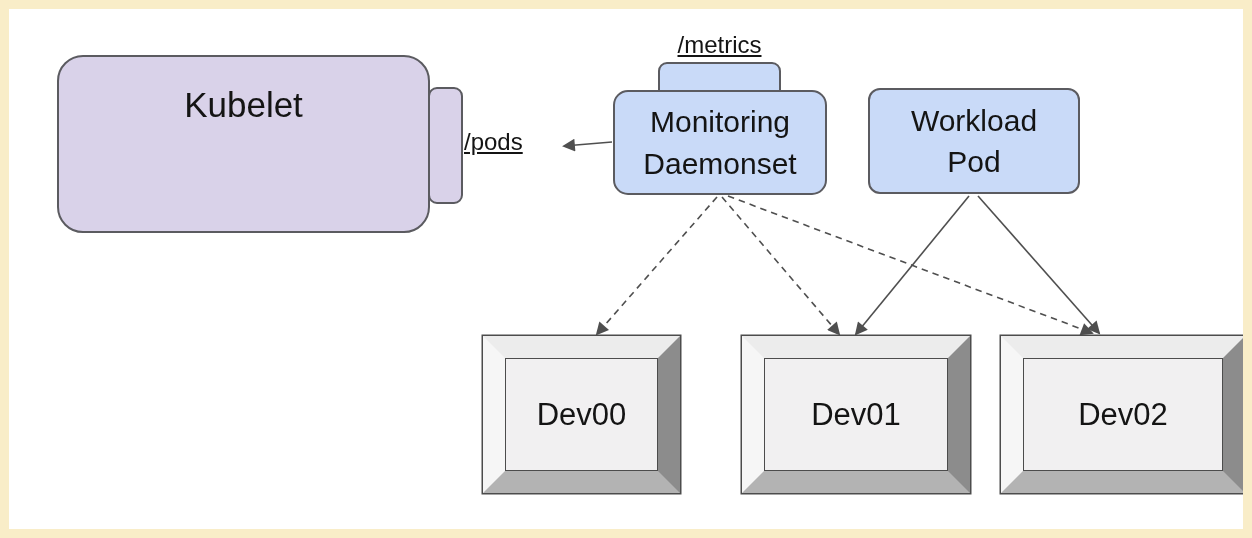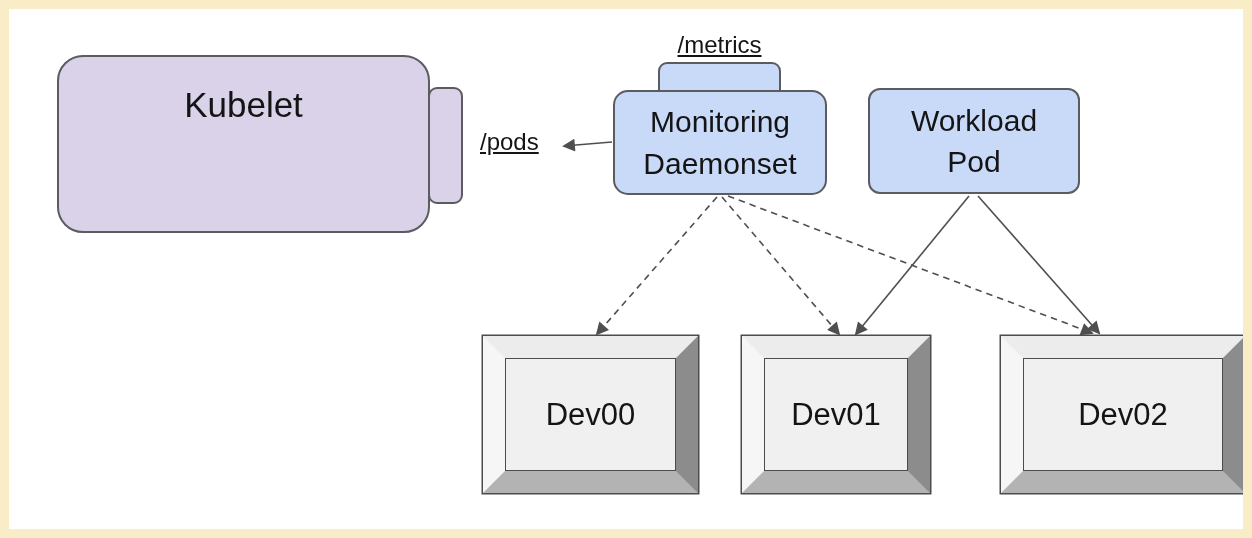--- a/index.html
+++ b/index.html
@@ -86,21 +86,21 @@
     position: absolute;
     font-size: 24px;
     z-index: 3;
     text-decoration: underline;
   }
   .metrics-label {
     left: 658px; top: 31px; width: 123px;
     text-align: center;
   }
   .pods-label {
-    left: 480px; top: 128px; width: 70px;
+    left: 464px; top: 128px; width: 70px;
     text-align: left;
   }
 
   
   .device {
     position: absolute;
     top: 336px;
     width: 215px;
     height: 157px;
     box-sizing: border-box;
@@ -115,22 +115,22 @@
   .device-face {
     position: absolute;
     inset: 0;
     background: var(--device-face, #f1f0f1);
     border: 1px solid var(--device-outline, #4c4c4c);
     display: flex;
     align-items: center;
     justify-content: center;
     font-size: 31px;
   }
-  #dev00 { left: 483px; width: 215px; }
-  #dev01 { left: 742px; width: 188px; }
+  #dev00 { left: 483px; width: 197px; }
+  #dev01 { left: 742px; width: 228px; }
   #dev02 { left: 1001px; width: 244px; text-align: center; }
 
   
   .edges {
     position: absolute;
     inset: 0;
     z-index: 4;
     pointer-events: none;
   }
   .edges line {

